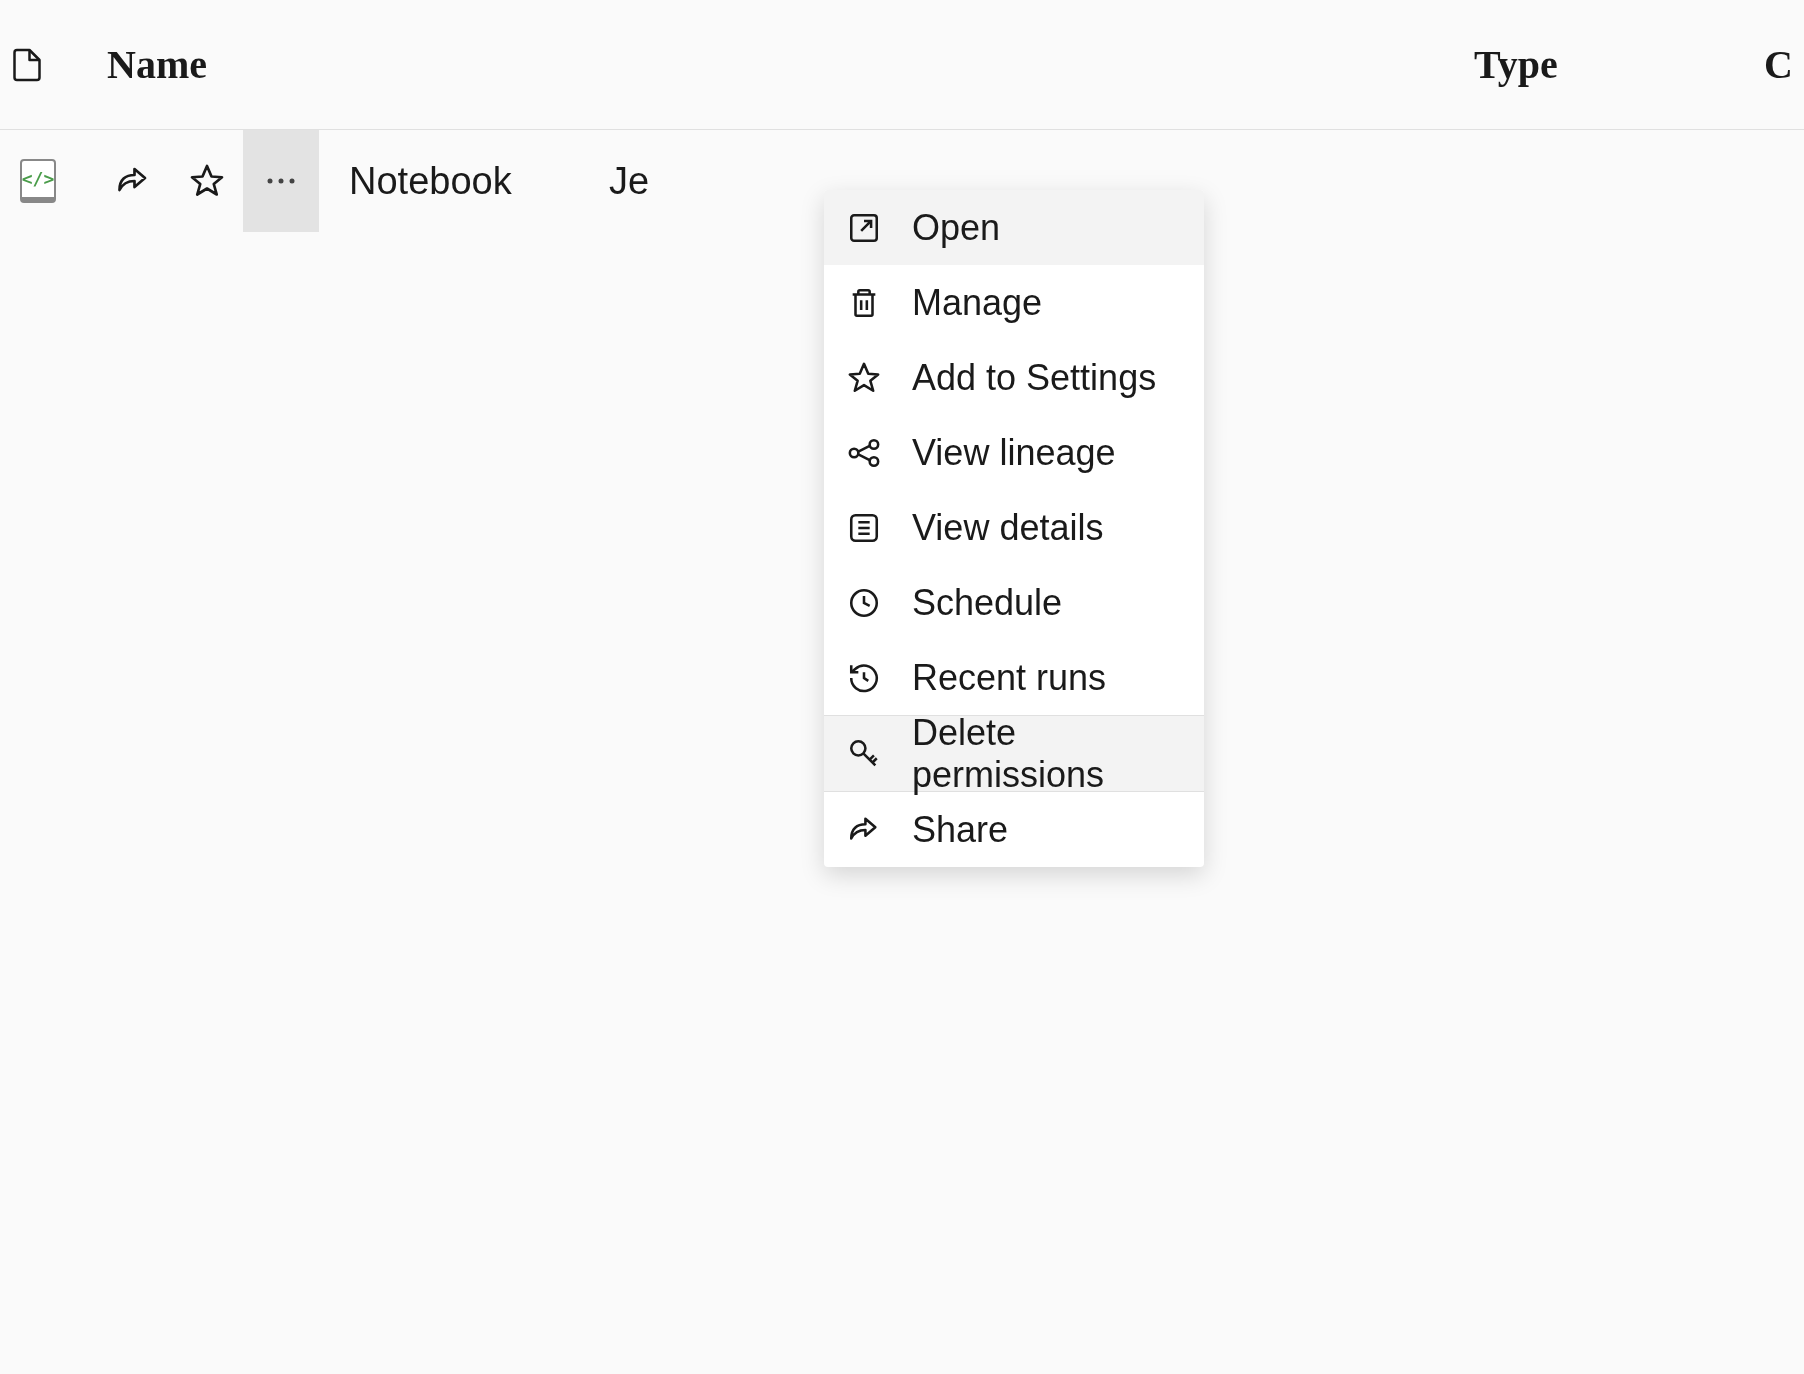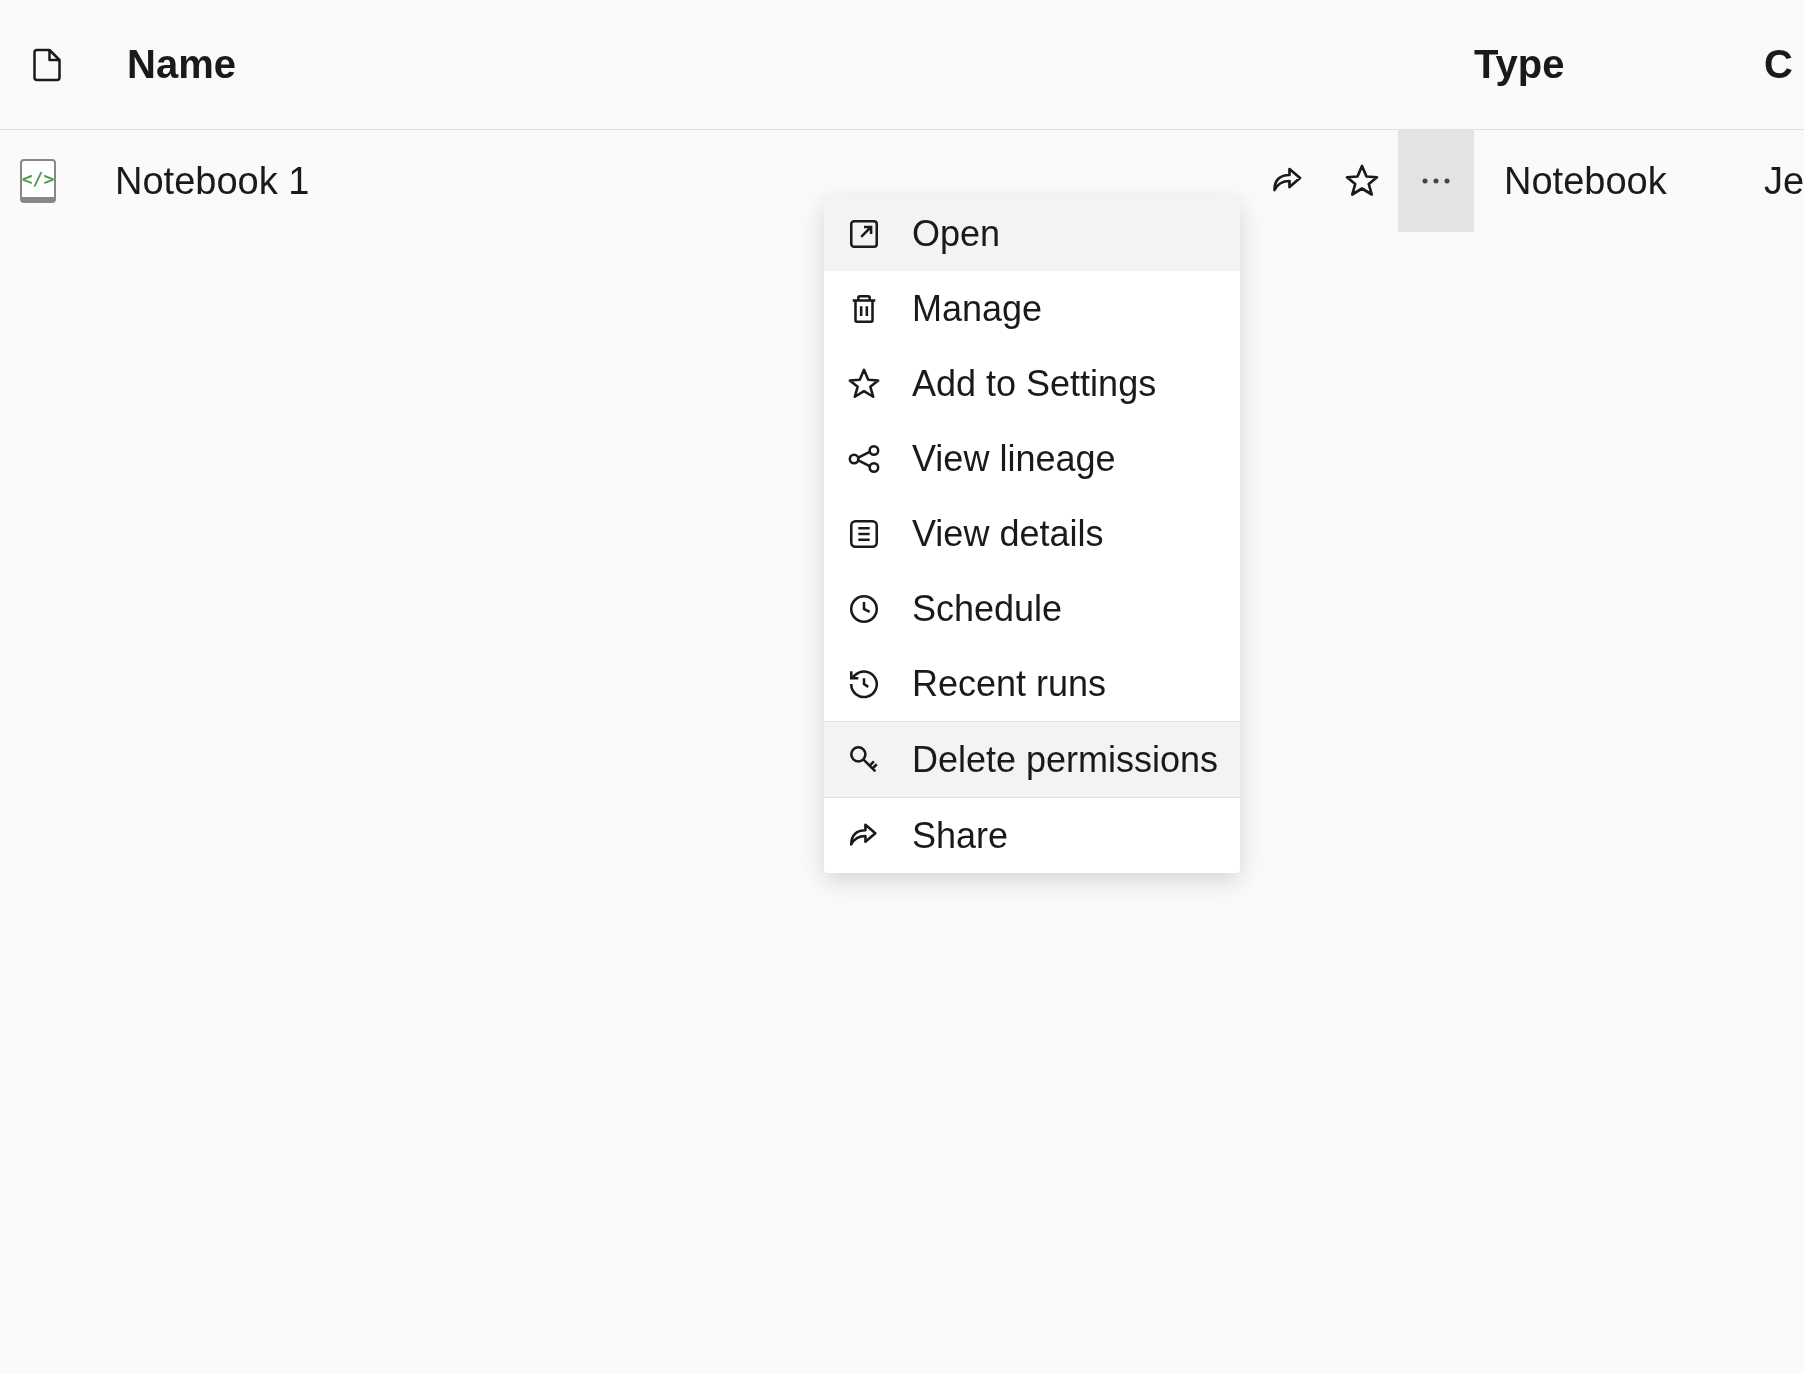--- a/index.html
+++ b/index.html
@@ -20,21 +20,22 @@
     
     .table-container {
       width: 100%;
     }
     
     .table-header {
       display: flex;
       align-items: center;
       height: 130px;
       border-bottom: 1px solid #e0e0e0;
-      padding-left: 32px;
+      padding-left: 12px;
+      font-family: Liberation Serif, serif;
     }
     
     .header-icon-col {
       width: 95px;
       display: flex;
       align-items: center;
     }
     
     .header-name-col {
       flex: 1;
@@ -142,23 +143,23 @@
     .row-extra-col {
       width: 40px;
       font-size: 38px;
       color: #1a1a1a;
       overflow: hidden;
       white-space: nowrap;
     }
     
     .context-menu {
       position: absolute;
-      top: 196px;
+      top: 190px;
       left: 824px;
-      width: 416px;
+      width: 380px;
       background: #fff;
       box-shadow: 0 8px 24px rgba(0,0,0,0.15);
       border-radius: 4px;
       z-index: 100;
       overflow: hidden;
     }
     
     .menu-item {
       display: flex;
       align-items: center;
@@ -220,23 +221,20 @@
     <div class="header-extra-col">
       <span class="header-text">C</span>
     </div>
   </div>
 
   <div class="table-row">
     <div class="row-icon-col">
       <div class="notebook-icon-box">
         <span class="notebook-icon-code">&lt;/&gt;</span>
       </div>
-    </div>
-    <div class="row-name-col">
-      <span class="row-name-text">Notebook 1</span>
     </div>
     <div class="row-actions">
       <div class="action-icon">
         <svg width="36" height="36" viewBox="0 0 24 24" fill="none" stroke="#1a1a1a" stroke-width="1.8">
           <path d="M13 4 L20 10 L13 16 L13 12 C8 12 5 14 3 18 C3 11 7 8 13 8 Z" stroke-linejoin="round"></path>
         </svg>
       </div>
       <div class="action-icon">
         <svg width="36" height="36" viewBox="0 0 24 24" fill="none" stroke="#1a1a1a" stroke-width="1.8">
           <path d="M12 2 L15 9 L22 9.5 L16.5 14 L18.5 21 L12 17 L5.5 21 L7.5 14 L2 9.5 L9 9 Z" stroke-linejoin="round"></path>

